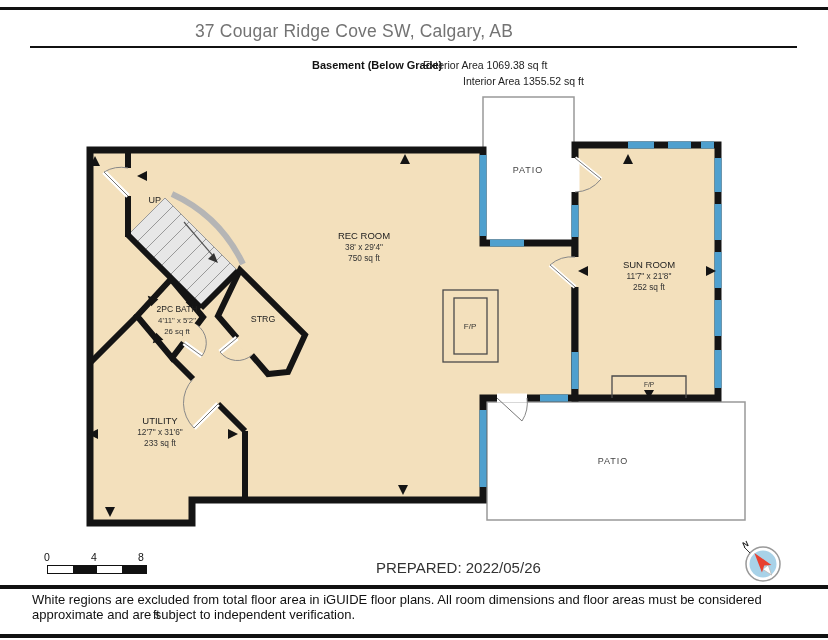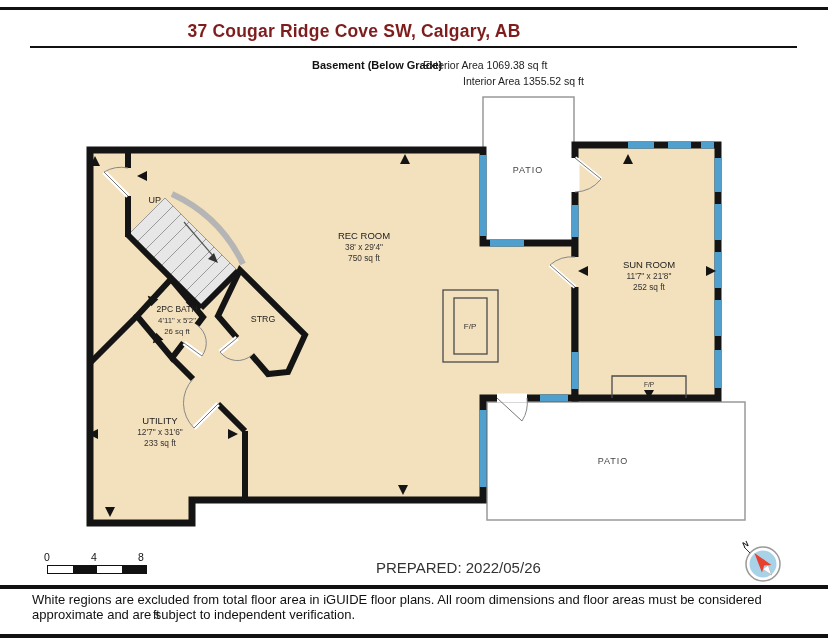--- a/index.html
+++ b/index.html
@@ -3,21 +3,21 @@
 <meta charset="utf-8">
 <style>
   html,body{margin:0;padding:0;background:#e8e8e8;}
   .page{
     position:relative;width:828px;height:640px;background:#ffffff;
     font-family:"Liberation Sans","DejaVu Sans",sans-serif;overflow:hidden;
   }
   .hline{position:absolute;left:0;right:0;background:#111;}
   .title{
     position:absolute;top:21px;left:0;width:708px;text-align:center;
-    font-size:17.5px;font-weight:bold;color:#7f1d1d;letter-spacing:.2px;
+    font-size:17.5px;font-weight:normal;color:#737373;letter-spacing:.2px;
   }
   .title-rule{position:absolute;top:46px;left:30px;width:767px;height:1.5px;background:#111;}
   .floor-label{position:absolute;top:59px;left:312px;font-size:11px;font-weight:bold;color:#111;}
   .area-ext{position:absolute;top:59px;left:423px;font-size:10.5px;color:#222;}
   .area-int{position:absolute;top:75px;left:423px;font-size:10.5px;color:#222;margin-left:40px;}
   svg.plan{position:absolute;top:0;left:0;}
   svg text{font-family:"Liberation Sans","DejaVu Sans",sans-serif;}
   .room-name{font-size:9.5px;fill:#222;}
   .room-dim{font-size:8.3px;fill:#333;}
   .patio-name{font-size:9px;fill:#444;letter-spacing:1px;}

